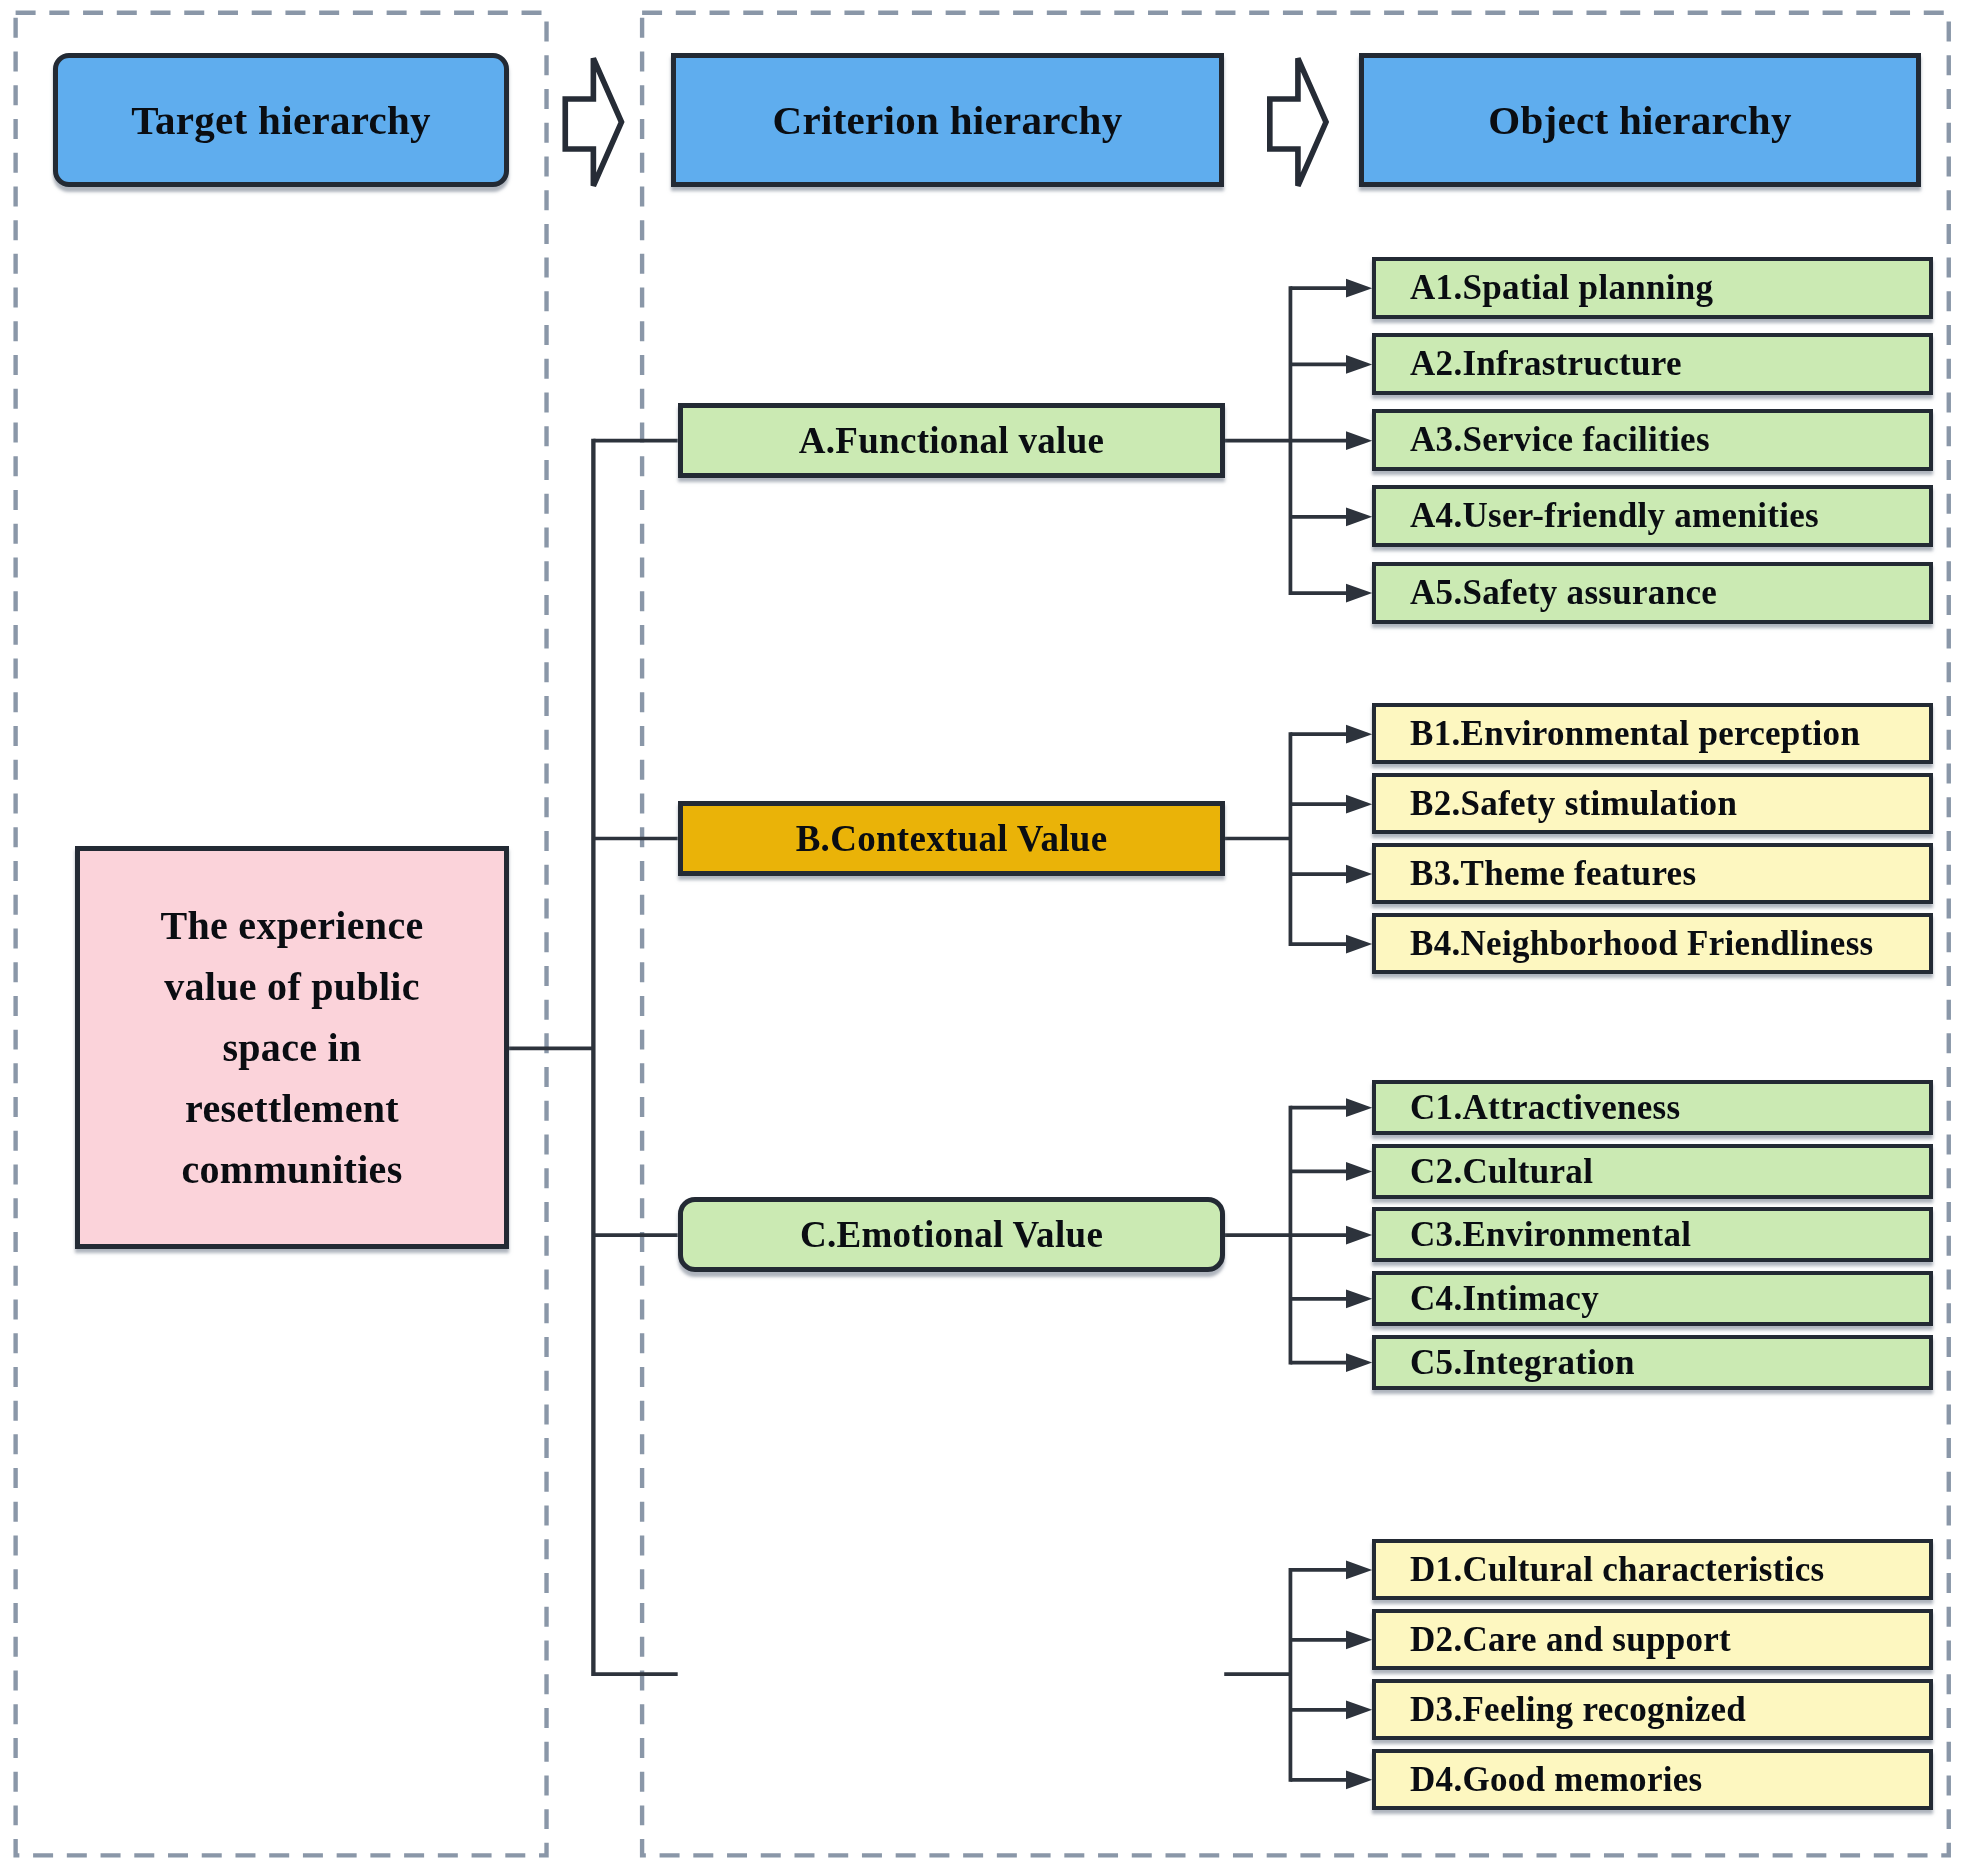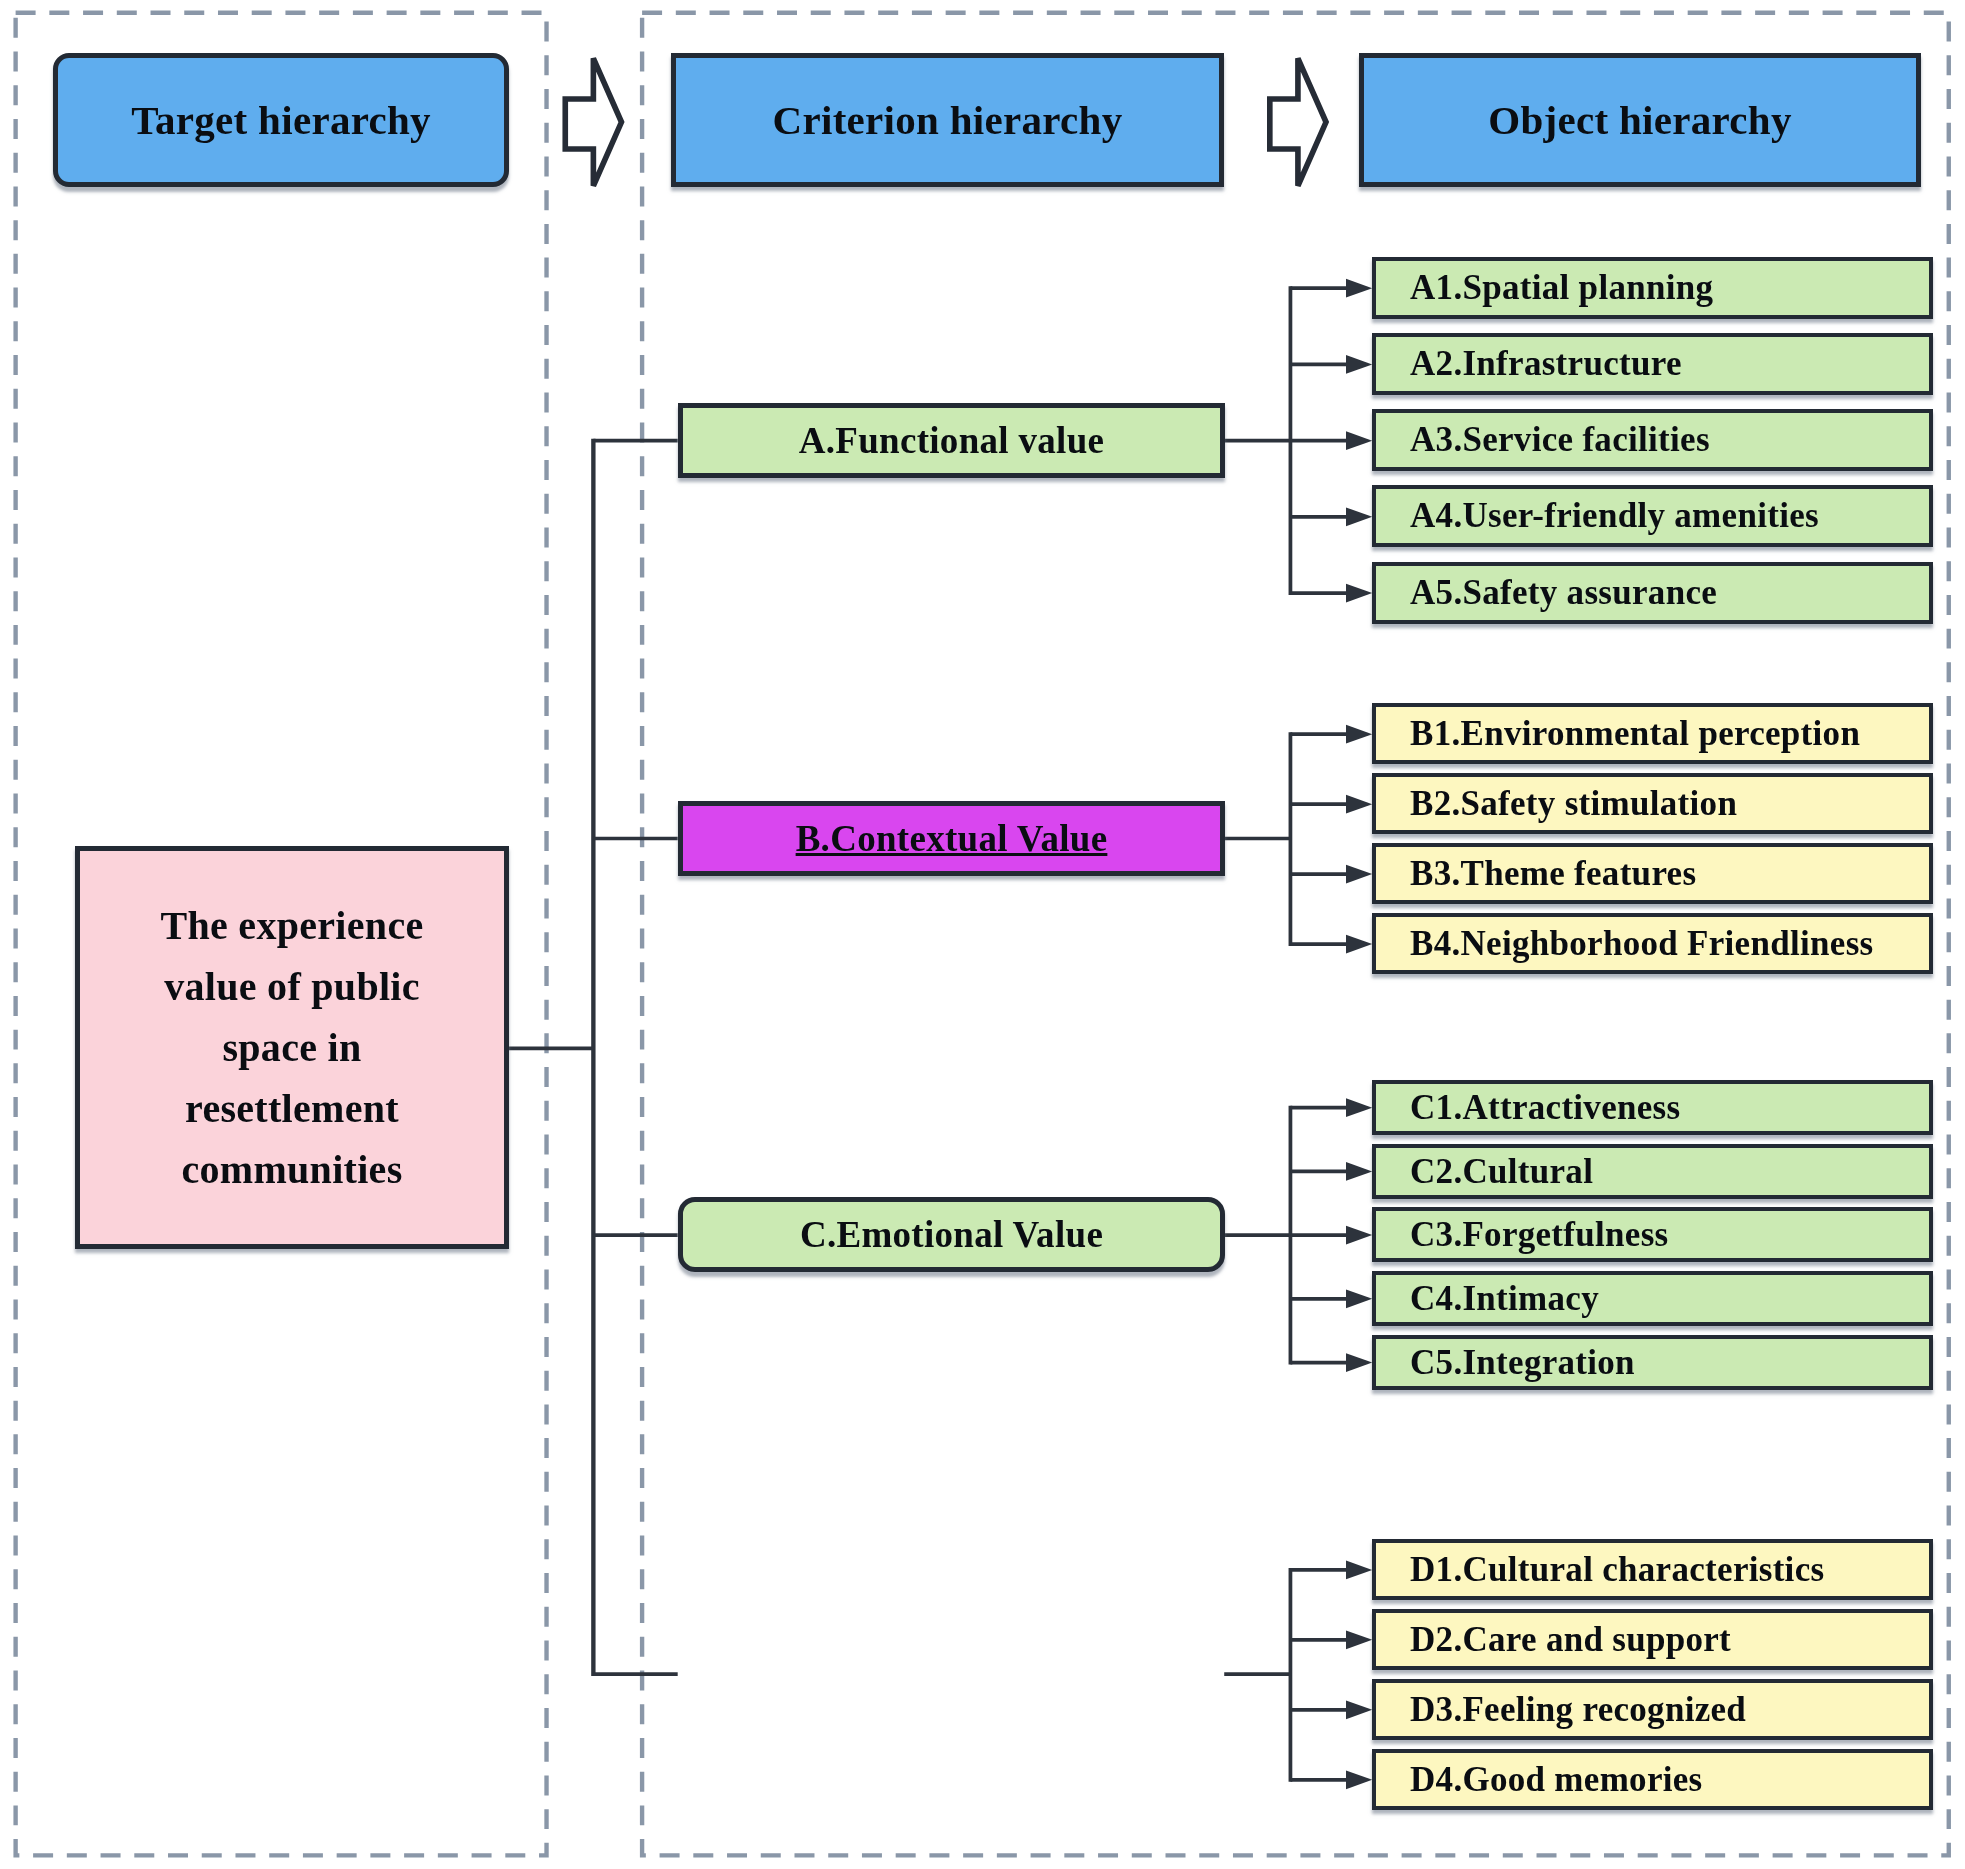--- a/index.html
+++ b/index.html
@@ -18,21 +18,21 @@
     letter-spacing:0.3px;
   }
   .header   { font-size:41px; background:#5fadee; }
   .criterion{ font-size:37px; }
   .item     { font-size:35px; border-width:4.4px; justify-content:flex-start; padding-left:34px; }
   .target-node {
     font-size:40px; line-height:61px; text-align:center; flex-direction:column;
     background:#fbd3da;
   }
   .bg-green { background:#cbeab3; }
-  .bg-orange{ background:#d946ef;text-decoration:underline; }
+  .bg-orange{ background:#eab308; }
   .bg-yellow{ background:#fdf7c0; }
   .tline { display:block; }
 </style>
 </head>
 <body>
 
 <div class="page">
 
   <svg class="layer" viewBox="0 0 3146 2993">
 
@@ -138,21 +138,21 @@
   <div class="node item bg-green" style="left:1372px; top:485px; width:561px; height:62px;">A4.User-friendly amenities</div>
   <div class="node item bg-green" style="left:1372px; top:562px; width:561px; height:62px;">A5.Safety assurance</div>
 
   <div class="node item bg-yellow" style="left:1372px; top:703px; width:561px; height:61px;">B1.Environmental perception</div>
   <div class="node item bg-yellow" style="left:1372px; top:773px; width:561px; height:61px;">B2.Safety stimulation</div>
   <div class="node item bg-yellow" style="left:1372px; top:843px; width:561px; height:61px;">B3.Theme features</div>
   <div class="node item bg-yellow" style="left:1372px; top:913px; width:561px; height:61px;">B4.Neighborhood Friendliness</div>
 
   <div class="node item bg-green" style="left:1372px; top:1080px; width:561px; height:55px;">C1.Attractiveness</div>
   <div class="node item bg-green" style="left:1372px; top:1144px; width:561px; height:55px;">C2.Cultural</div>
-  <div class="node item bg-green" style="left:1372px; top:1207px; width:561px; height:55px;">C3.Forgetfulness</div>
+  <div class="node item bg-green" style="left:1372px; top:1207px; width:561px; height:55px;">C3.Environmental</div>
   <div class="node item bg-green" style="left:1372px; top:1271px; width:561px; height:55px;">C4.Intimacy</div>
   <div class="node item bg-green" style="left:1372px; top:1335px; width:561px; height:55px;">C5.Integration</div>
 
   <div class="node item bg-yellow" style="left:1372px; top:1539px; width:561px; height:61px;">D1.Cultural characteristics</div>
   <div class="node item bg-yellow" style="left:1372px; top:1609px; width:561px; height:61px;">D2.Care and support</div>
   <div class="node item bg-yellow" style="left:1372px; top:1679px; width:561px; height:61px;">D3.Feeling recognized</div>
   <div class="node item bg-yellow" style="left:1372px; top:1749px; width:561px; height:61px;">D4.Good memories</div>
 
 </div>
 

